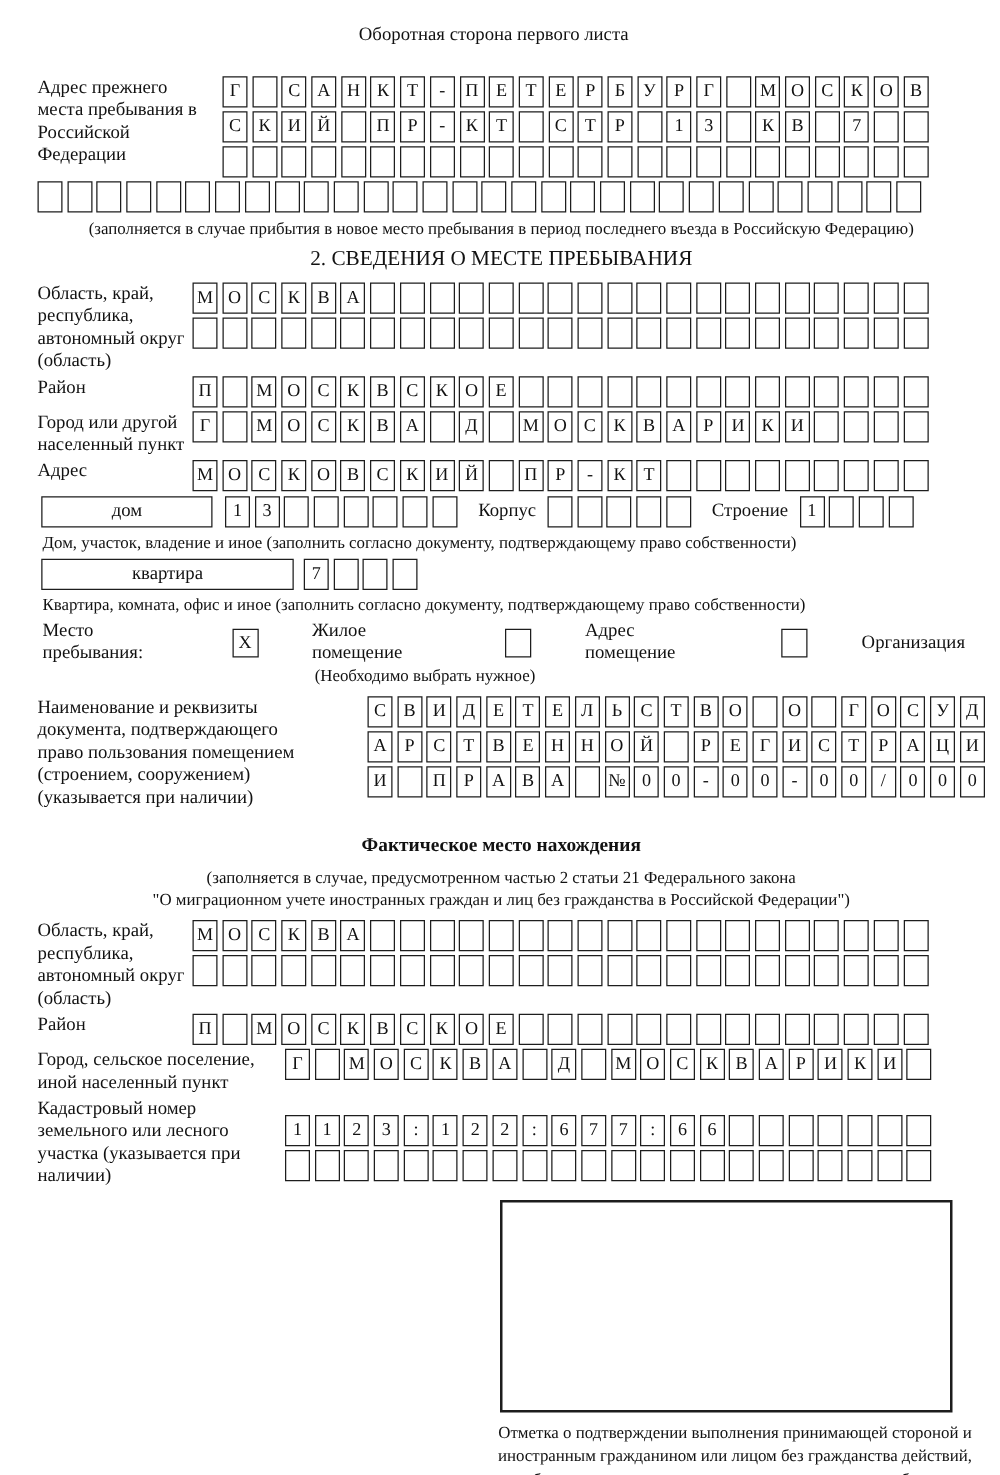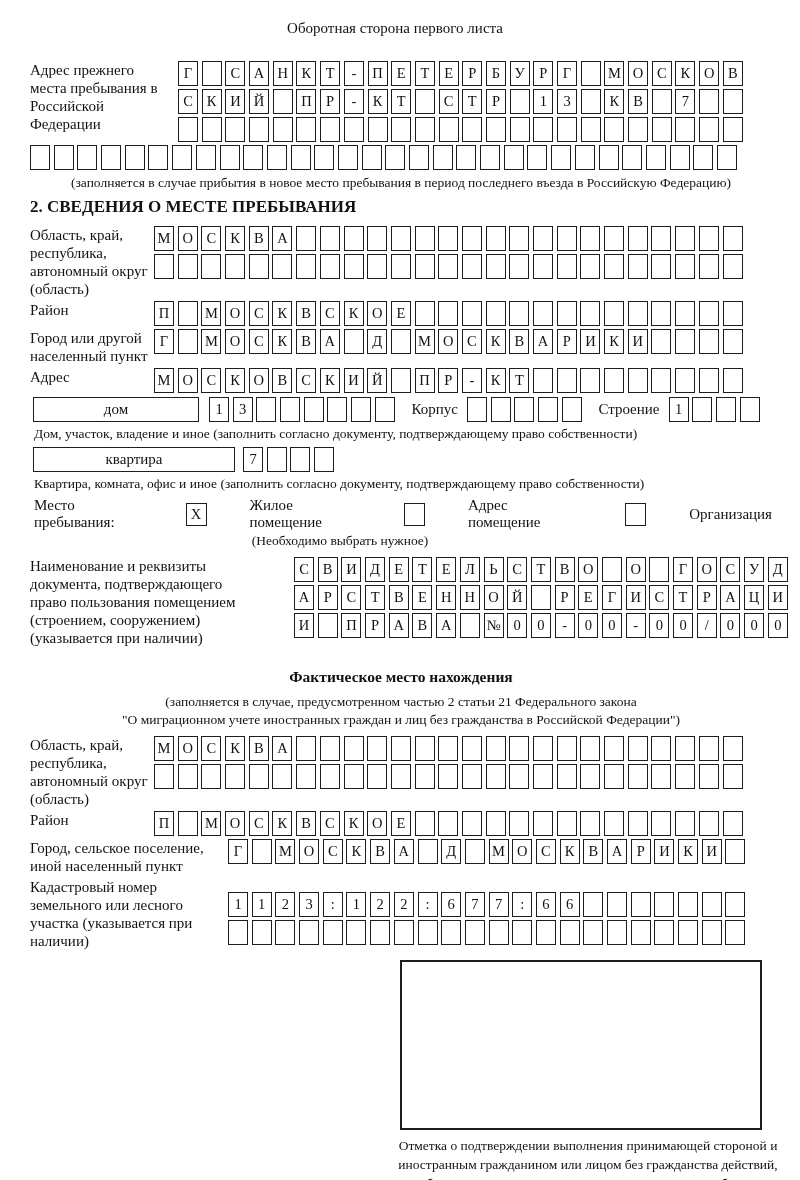--- a/index.html
+++ b/index.html
@@ -12,26 +12,26 @@
   .lw-std{flex:0 0 124px;}
   .lw-doc{flex:0 0 220px;}
   .lw-wide{flex:0 0 198px;}
   .rows{display:flex;flex-direction:column;gap:3px;}
   .cellrow{display:flex;flex-wrap:nowrap;}
   .cell{flex:0 0 20px;width:20px;height:25px;box-sizing:border-box;border:1.5px solid #1d1d1d;
         margin-right:3.7px;display:inline-flex;align-items:center;justify-content:center;
         font-size:14.5px;background:#fff;}
   .fullrow{margin:3px 0 4px 0;}
   .center-note{font-size:13.5px;text-align:center;line-height:18px;}
-  .sec-title{font-size:17px;font-weight:bold;margin:5px 0 9px;}
+  .sec-title{font-size:17px;font-weight:normal;text-align:center;margin:5px 0 9px;}
   .sub-title{font-size:15.5px;font-weight:bold;text-align:center;margin:21px 0 7px;}
   .houserow{display:flex;align-items:center;margin:4px 0 3px 3px;font-size:15px;}
   .wbox{height:25px;box-sizing:border-box;border:1.6px solid #1d1d1d;display:flex;
         align-items:center;justify-content:center;font-size:15px;background:#fff;}
-  .dom{width:166px;margin-right:10px;}
+  .dom{width:137px;margin-right:10px;}
   .kvbox{width:202px;margin-right:8px;}
   .inl{margin:0 9px 0 13px;}
   .note-left{font-size:13.5px;margin:2px 0 5px 4px;line-height:17px;}
   .stayrow{display:flex;align-items:center;font-size:15px;margin:5px 0 2px 4px;gap:31px;}
   .cbx{flex:0 0 21px;width:21px;height:23px;box-sizing:border-box;border:1.6px solid #1d1d1d;
        display:flex;align-items:center;justify-content:center;font-size:14.5px;margin:0 12px 0 9px;}
   .cbx.m2{margin-left:17px;}
   .cbx.m3{margin-left:23px;}
   .stay-note{font-size:13.5px;width:620px;text-align:center;margin:1px 0 8px;}
   .docfield{margin-top:2px;margin-bottom:19px;gap:44px;}

